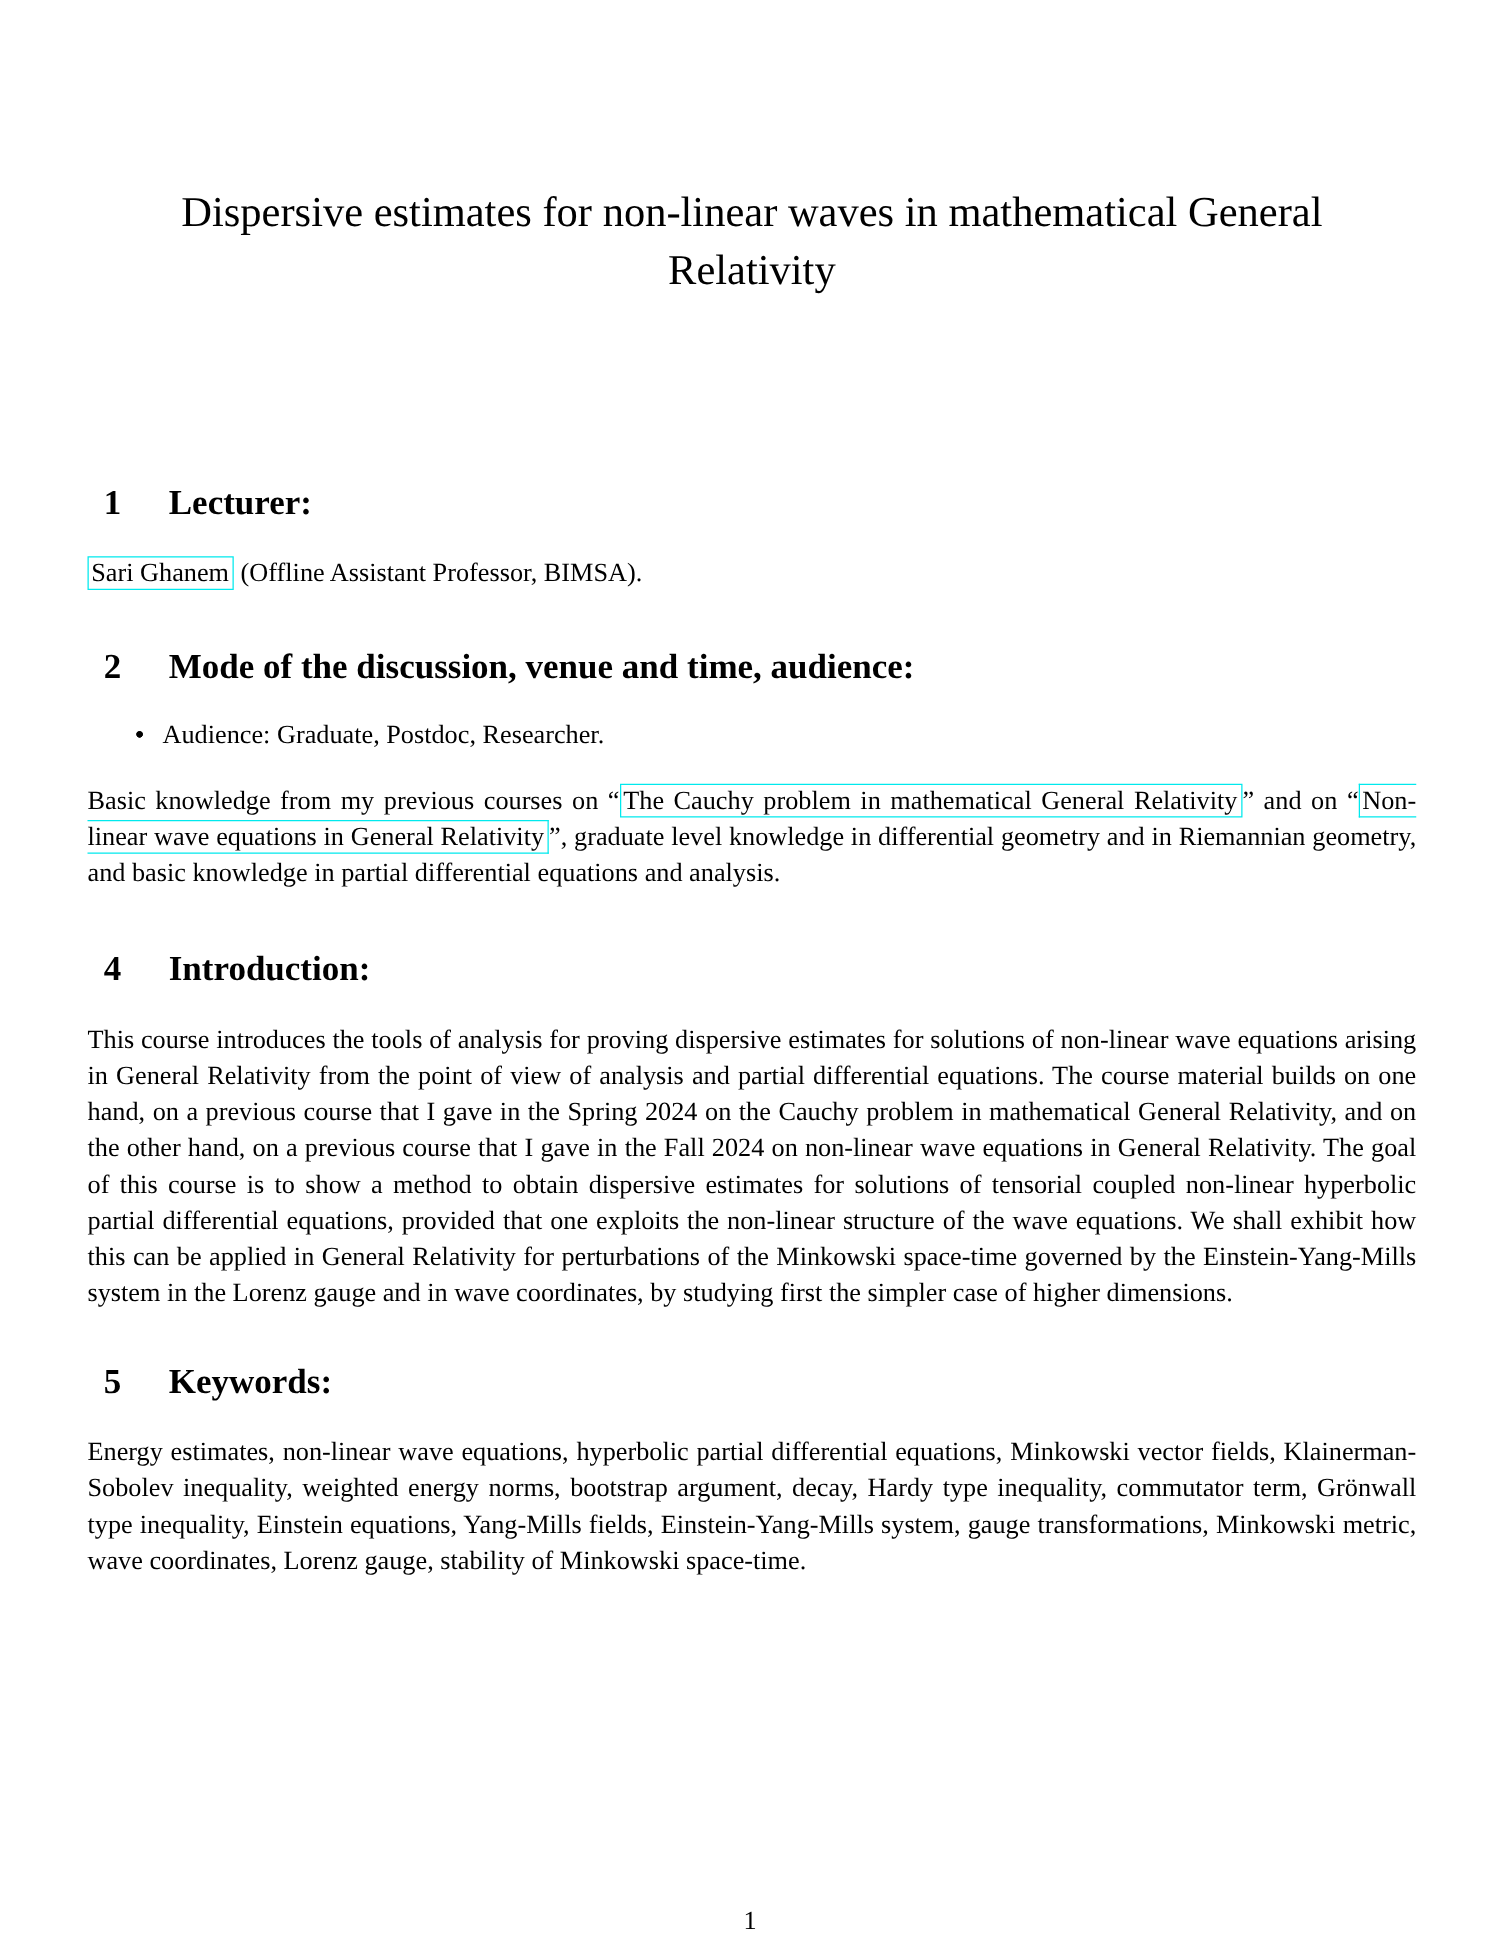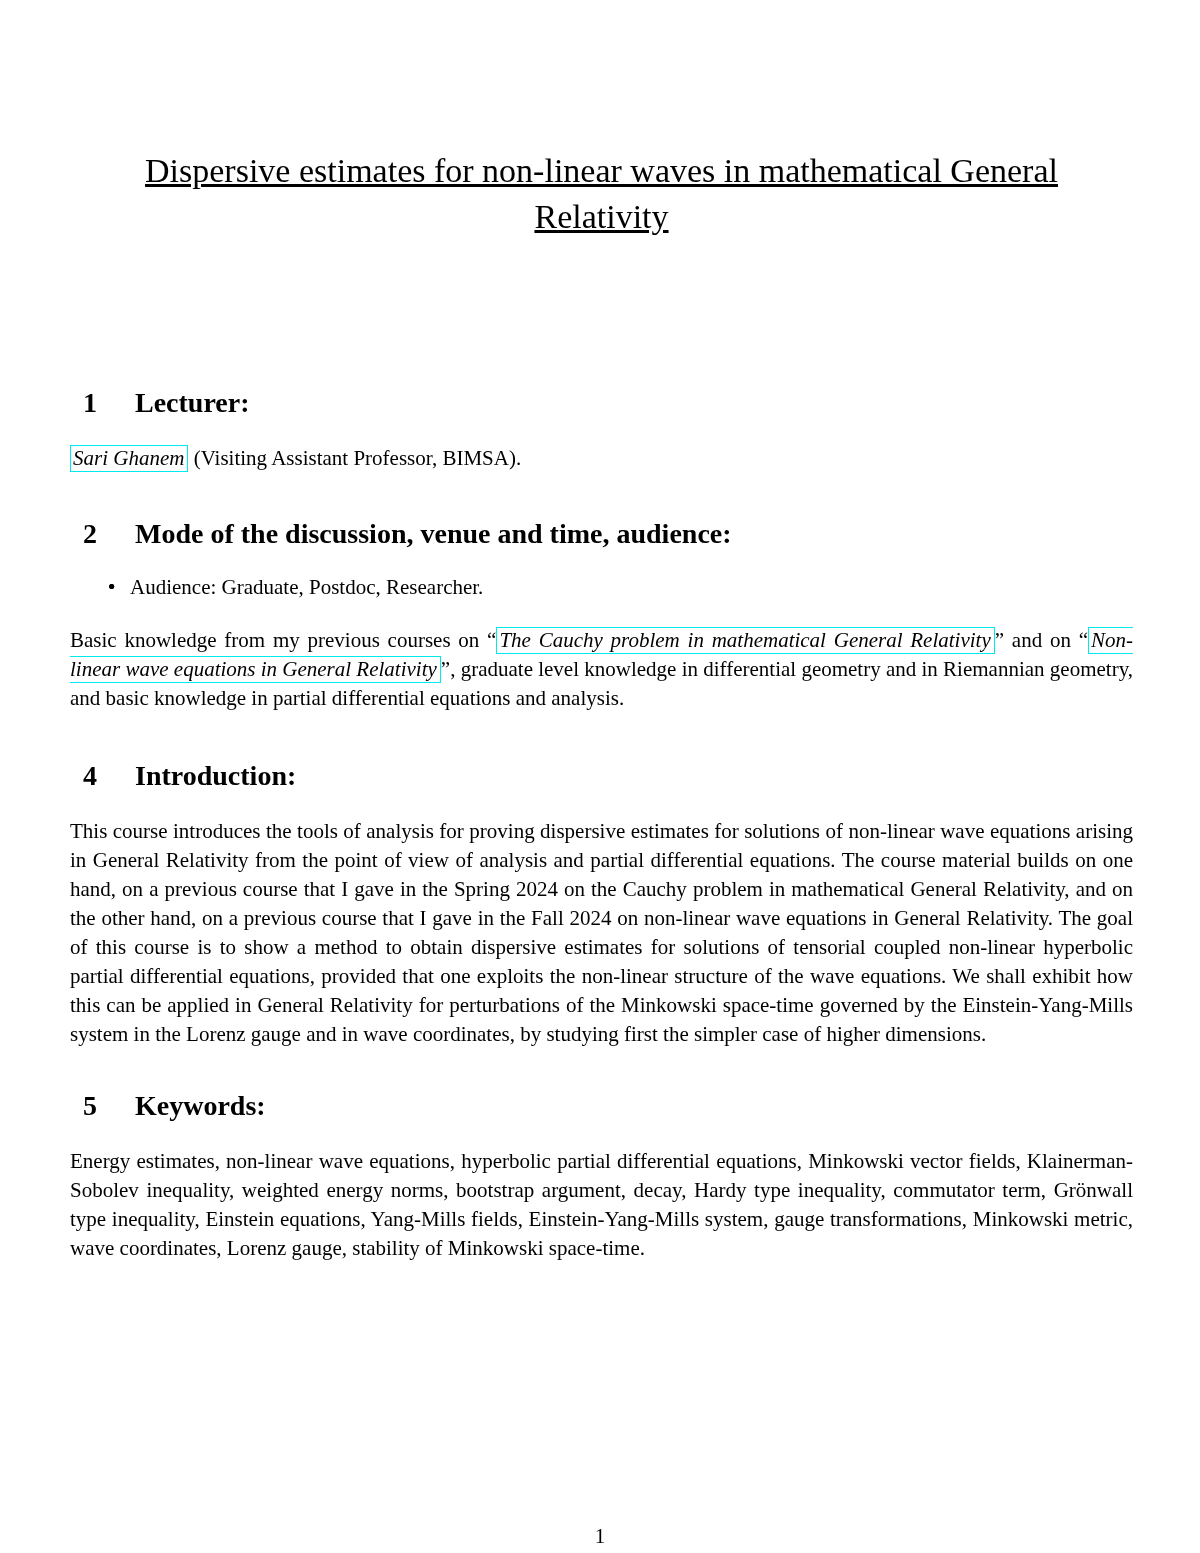--- a/index.html
+++ b/index.html
@@ -20,21 +20,20 @@
   .content {
     padding: 0 67px 0 70px;
   }
   .doc-title {
     margin: 148px auto 0 auto;
     max-width: 1020px;
     text-align: center;
     font-size: 34px;
     font-weight: normal;
     line-height: 46px;
-    text-decoration: underline;
   }
   h2.section-heading {
     font-size: 28px;
     font-weight: bold;
     line-height: 34px;
     margin: 13px;
   }
   .sec-num {
     display: inline-block;
     min-width: 52px;
@@ -66,21 +65,20 @@
   ul.bullet-list li + li { margin-top: 17px; }
   .bullet-marker {
     position: absolute;
     left: 38px;
     top: 0;
   }
   .link-box {
     border: 1px solid var(--color-link_border, #00e9ed);
     padding: 0 3px 1px 2px;
     cursor: pointer;
-    font-style: italic;
   }
   .page-number {
     position: absolute;
     bottom: 4px;
     left: 0;
     right: 0;
     text-align: center;
     font-size: 21px;
     line-height: 26px;
   }
@@ -88,21 +86,21 @@
 </head>
 <body>
 
 <div class="page">
   <div class="content">
 
     <h1 class="doc-title">Dispersive estimates for non-linear waves in mathematical General Relativity</h1>
 
     <section class="sec-lecturer">
       <h2 class="section-heading"><span class="sec-num">1</span><span>Lecturer:</span></h2>
-      <p class="body-text no-justify"><span class="link-box">Sari Ghanem</span><span> (Visiting Assistant Professor, BIMSA).</span></p>
+      <p class="body-text no-justify"><span class="link-box">Sari Ghanem</span><span> (Offline Assistant Professor, BIMSA).</span></p>
     </section>
 
     <section class="sec-mode">
       <h2 class="section-heading"><span class="sec-num">2</span><span>Mode of the discussion, venue and time, audience:</span></h2>
       <ul class="bullet-list">
         <li><span class="bullet-marker">•</span></li>
         <li><span class="bullet-marker">•</span></li>
         <li><span class="bullet-marker">•</span><span>Audience: Graduate, Postdoc, Researcher.</span></li>
       </ul>
     </section>

